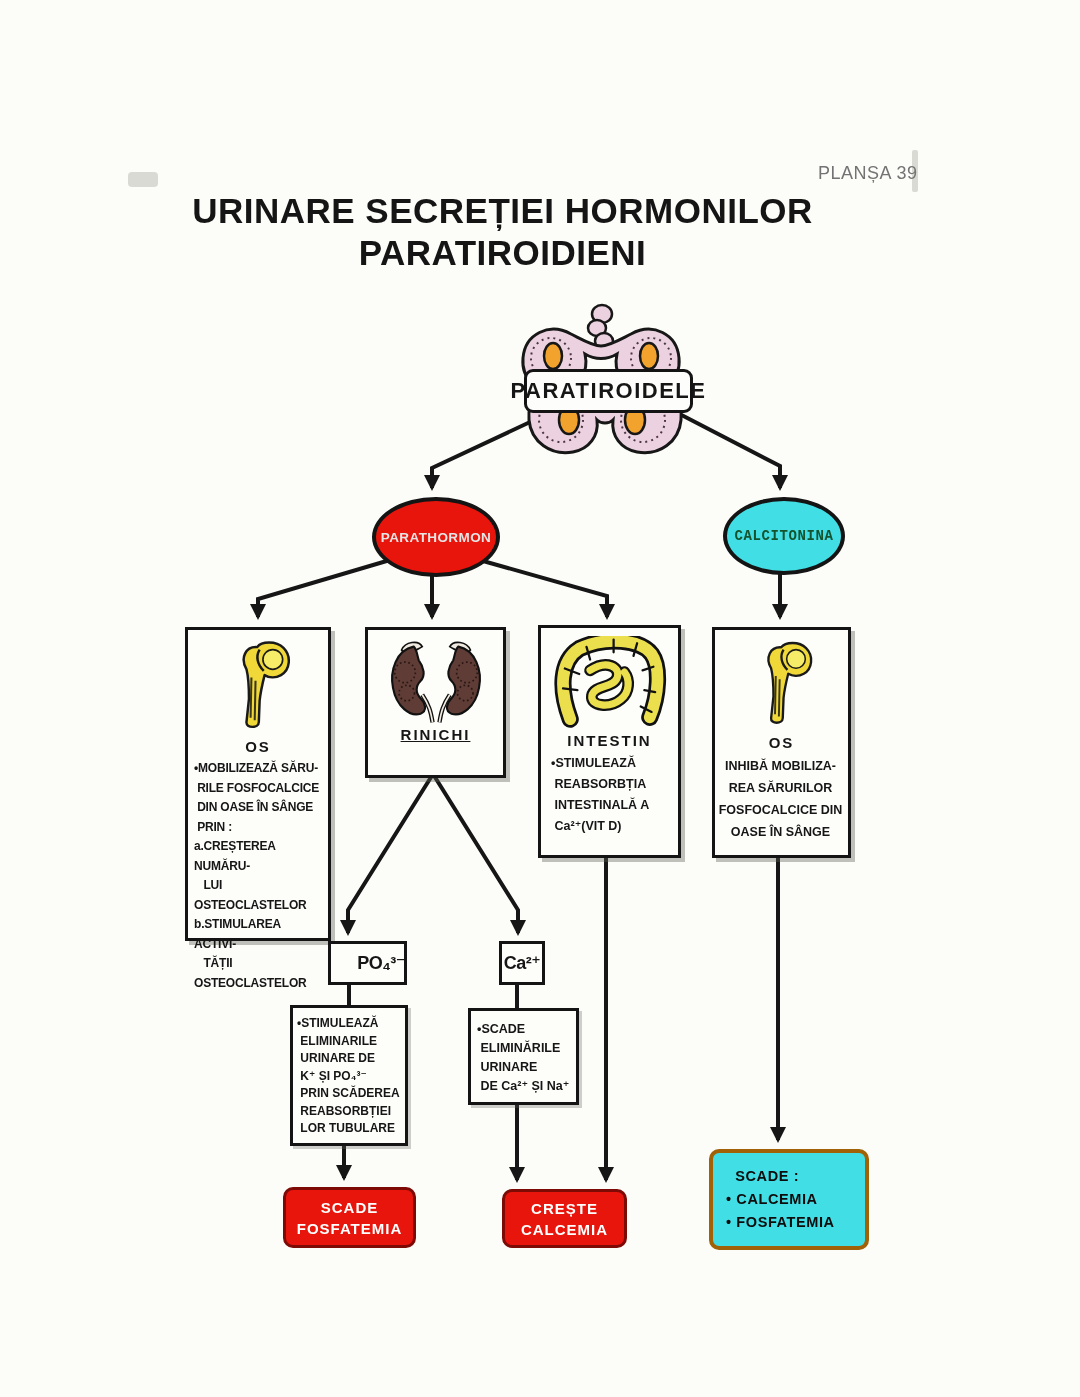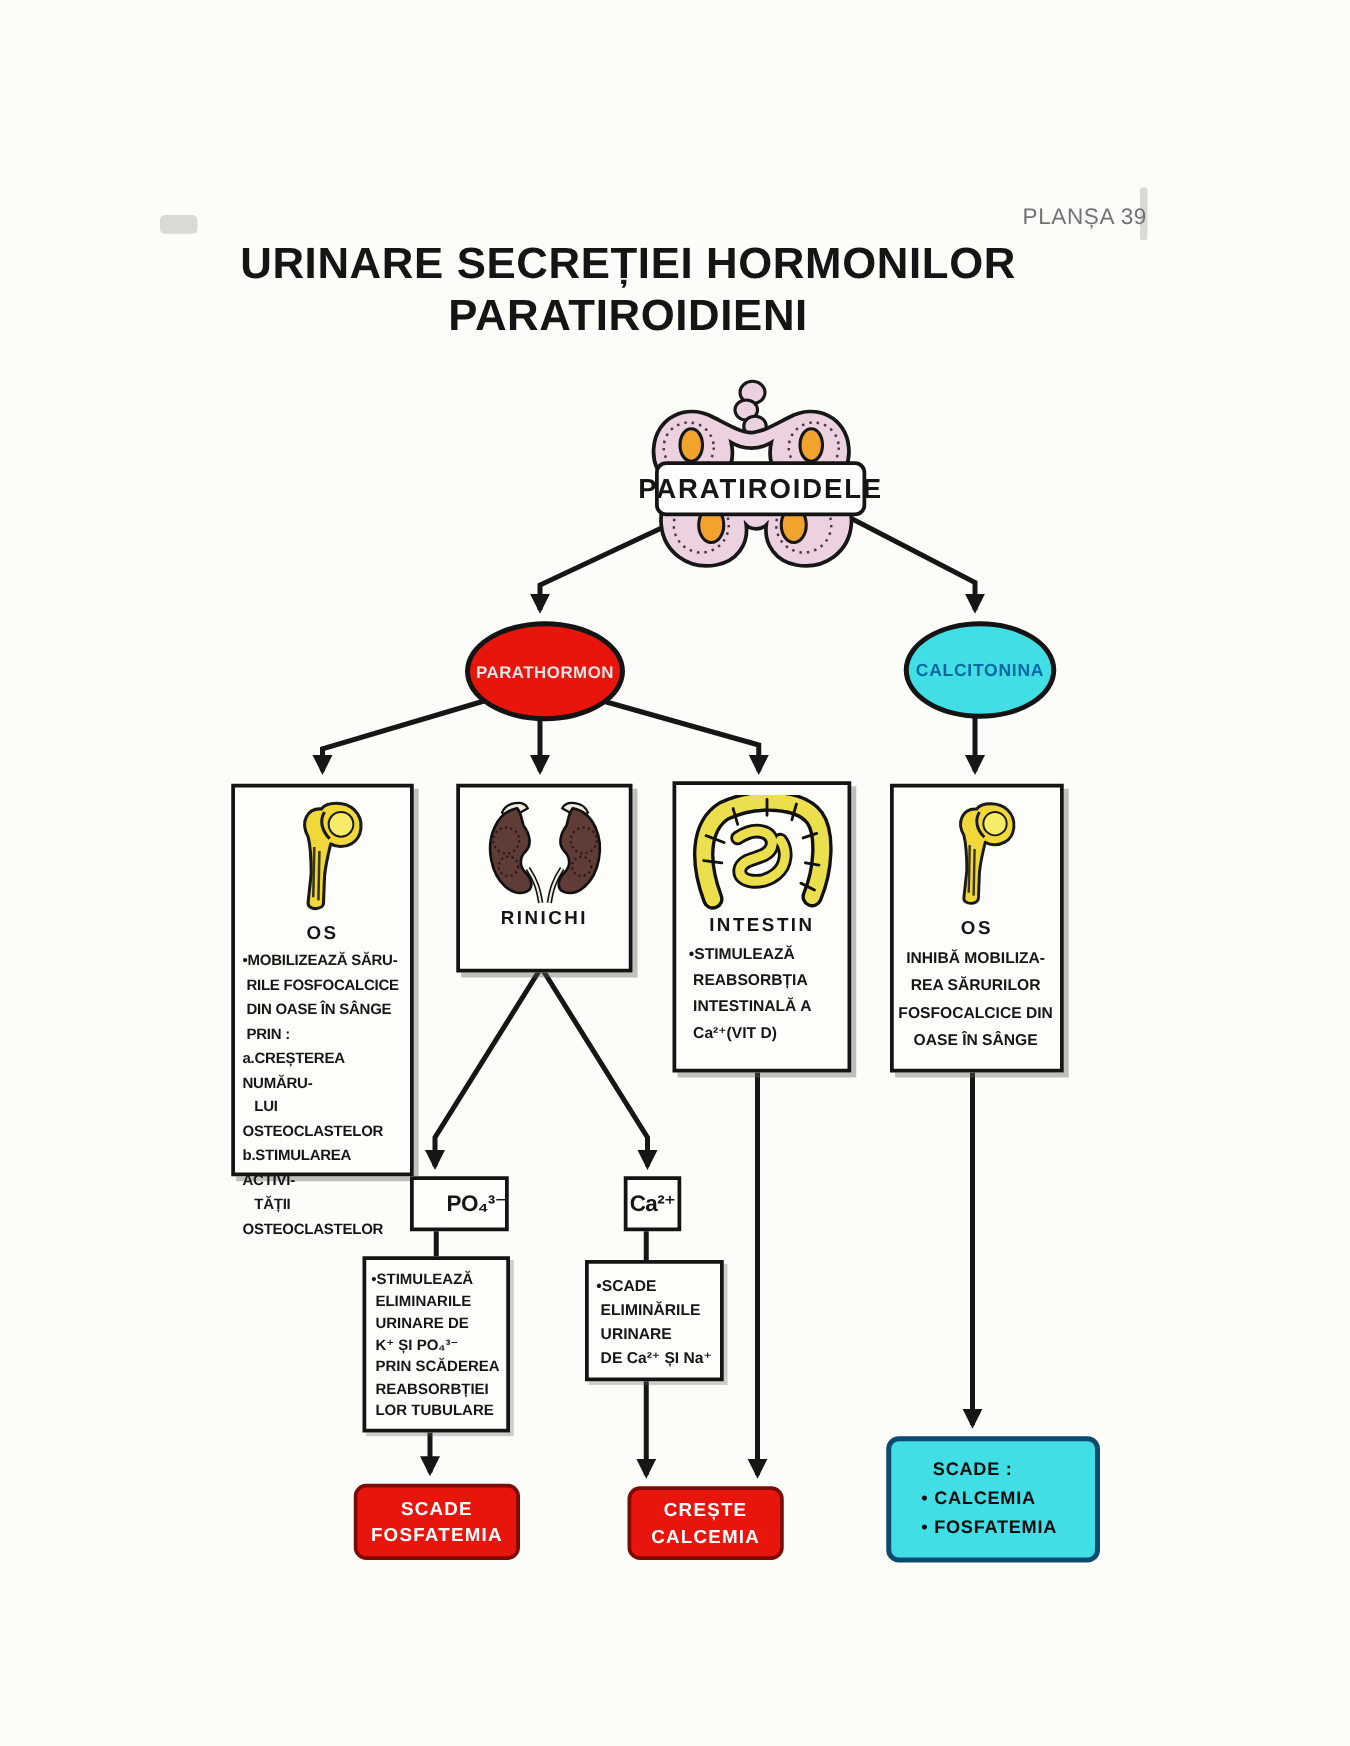--- a/index.html
+++ b/index.html
@@ -22,34 +22,34 @@
     display:flex; align-items:center; justify-content:center;
     font-size:22px; font-weight:bold; letter-spacing:1.5px; z-index:3;
   }
 
   .ellipse {
     border:4px solid #141414; border-radius:50%;
     display:flex; align-items:center; justify-content:center;
     font-weight:bold; z-index:2; text-align:center;
   }
   .ellipse.pth { top:497px; left:372px; width:120px; height:72px; background:#e8150d; color:#e5e5e5; font-size:13.5px; letter-spacing:.4px; }
-  .ellipse.cal { top:497px; left:723px; width:114px; height:70px; background:#41dee6; color:#0369a1; font-size:14px; letter-spacing:.6px; }
+  .ellipse.cal { top:497px; left:723px; width:114px; height:70px; background:#41dee6; color:#14532d; font-size:14px; letter-spacing:.6px;font-family:Liberation Mono, monospace; }
 
   .obox {
     background:#fdfdfa; border:3px solid #141414; z-index:2;
     box-shadow:4px 4px 0 rgba(95,95,88,.38);
     display:flex; flex-direction:column; align-items:center;
   }
   .obox .organ { flex:none; margin-top:8px; }
   .obox .otitle { font-size:15px; font-weight:bold; letter-spacing:2px; margin-top:2px; }
   .obox .lines { align-self:stretch; text-align:left; font-weight:bold; padding:4px 5px 0 6px; }
 
   .box-os-left  { top:627px; left:185px; width:140px; height:308px; }
   .box-os-left .lines { font-size:12px; line-height:19.5px; letter-spacing:-.2px; }
-  .box-rinichi  { top:627px; left:365px; width:135px; height:145px; }
+  .box-rinichi  { top:627px; left:365px; width:135px; height:145px;text-decoration:underline; }
   .box-intestin { top:625px; left:538px; width:137px; height:227px; }
   .box-intestin .lines { font-size:12.5px; line-height:21px; padding-left:10px; }
   .box-os-right { top:627px; left:712px; width:133px; height:225px; }
   .box-os-right .lines { font-size:12.5px; line-height:22px; text-align:center; padding-left:3px; }
 
   .chem {
     background:#fdfdfa; border:3px solid #141414; z-index:2;
     display:flex; align-items:center; justify-content:center;
     font-weight:bold; font-size:18px; letter-spacing:-.5px;
   }
@@ -68,23 +68,23 @@
   .outcome {
     z-index:2; border-radius:10px; font-weight:bold;
     display:flex; flex-direction:column; align-items:center; justify-content:center;
     text-align:center;
   }
   .outcome.red { background:#e8150d; border:3px solid #7e0a05; color:#ffffff; font-size:15px; line-height:21px; letter-spacing:1px; }
   .outcome.o1 { top:1187px; left:283px; width:127px; height:55px; }
   .outcome.o2 { top:1189px; left:502px; width:119px; height:53px; }
   .outcome.cyan {
     top:1149px; left:709px; width:139px; height:93px;
-    background:#41dee6; border:4px solid #0c4a6e; color:#0c0c0c;
+    background:#41dee6; border:4px solid #a16207; color:#0c0c0c;
     font-size:14.5px; line-height:23px; letter-spacing:.6px;
-    align-items:flex-start; justify-content:center; text-align:left; padding-left:24px;
+    align-items:flex-start; justify-content:center; text-align:left; padding-left:13px;
   }
 
   .connectors { top:0; left:0; z-index:1; }
   .thyroid-svg { top:300px; left:505px; z-index:2; }
 
   .artifact { background:#bdbdb6; opacity:.55; border-radius:4px; z-index:0; }
   .art1 { top:172px; left:128px; width:30px; height:15px; }
   .art2 { top:150px; left:912px; width:6px; height:42px; border-radius:2px; }
 </style>
 </head>

